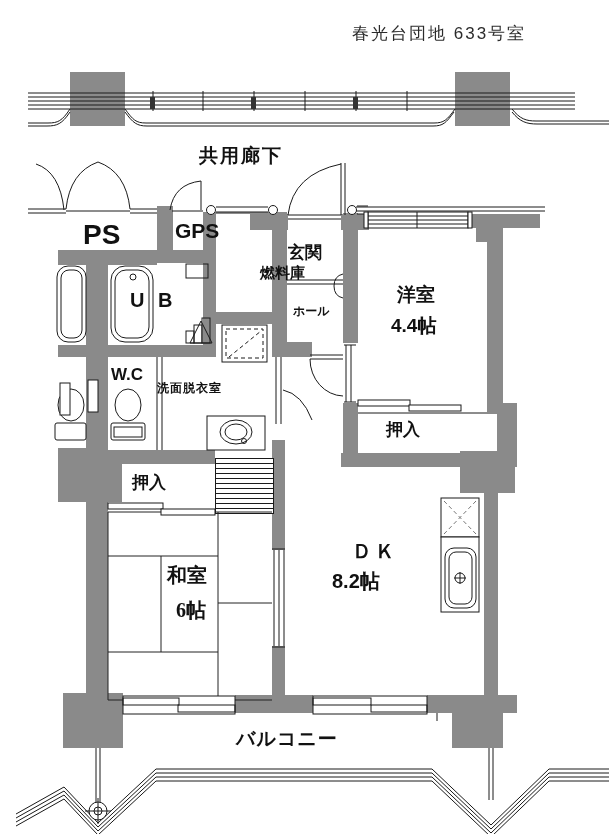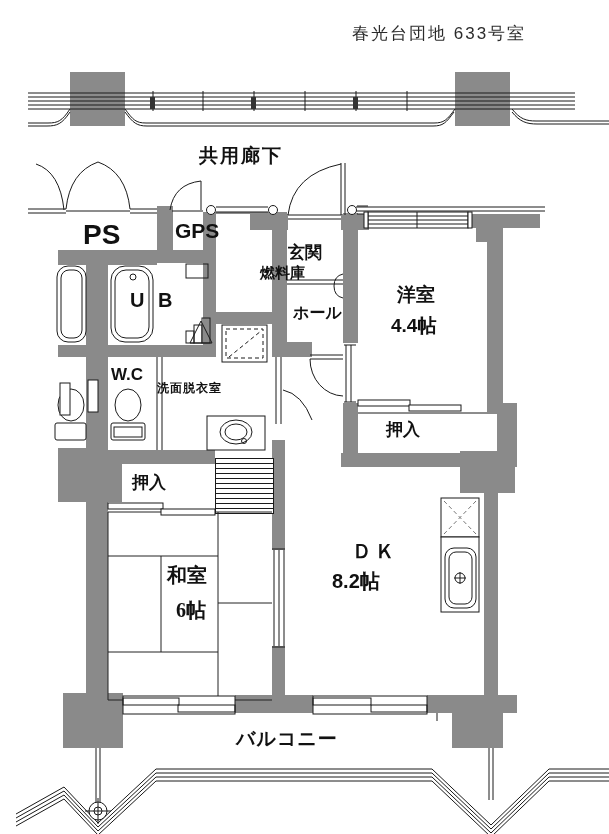--- a/index.html
+++ b/index.html
@@ -263,21 +263,21 @@
         <line x1="98" y1="798" x2="98" y2="824"></line>
     </g>
   </svg>
 
   <div id="title">春光台団地 633号室</div>
   <div class="lbl" style="left:199px;top:146px;font-size:19px;letter-spacing:2px;">共用廊下</div>
   <div class="lbl" style="left:83px;top:220px;font-size:28px;">PS</div>
   <div class="lbl" style="left:165px;top:220px;font-size:21px;margin-left:10px;">GPS</div>
   <div class="lbl" style="left:212px;top:265px;font-size:15px;margin-left:48px;">燃料庫</div>
   <div class="lbl" style="left:288px;top:244px;font-size:17px;">玄関</div>
-  <div class="lbl" style="left:293px;top:305px;font-size:16px;">ホール</div>
+  <div class="lbl" style="left:293px;top:305px;font-size:12px;">ホール</div>
   <div class="lbl" style="left:130px;top:290px;font-size:20px;letter-spacing:4px;">U B</div>
   <div class="lbl" style="left:111px;top:366px;font-size:17px;">W.C</div>
   <div class="lbl" style="left:145px;top:382px;font-size:12px;letter-spacing:1px;padding-left:12px;">洗面脱衣室</div>
   <div class="lbl" style="left:397px;top:285px;font-size:19px;">洋室</div>
   <div class="lbl" style="left:391px;top:316px;font-size:19px;">4.4帖</div>
   <div class="lbl" style="left:386px;top:421px;font-size:17px;">押入</div>
   <div class="lbl" style="left:132px;top:474px;font-size:17px;">押入</div>
   <div class="lbl" style="left:167px;top:565px;font-size:20px;">和室</div>
   <div class="lbl" style="left:176px;top:600px;font-size:20px;font-family:Liberation Serif, serif;">6帖</div>
   <div class="lbl" style="left:352px;top:541px;font-size:20px;letter-spacing:3px;text-align:center;">ＤＫ</div>

